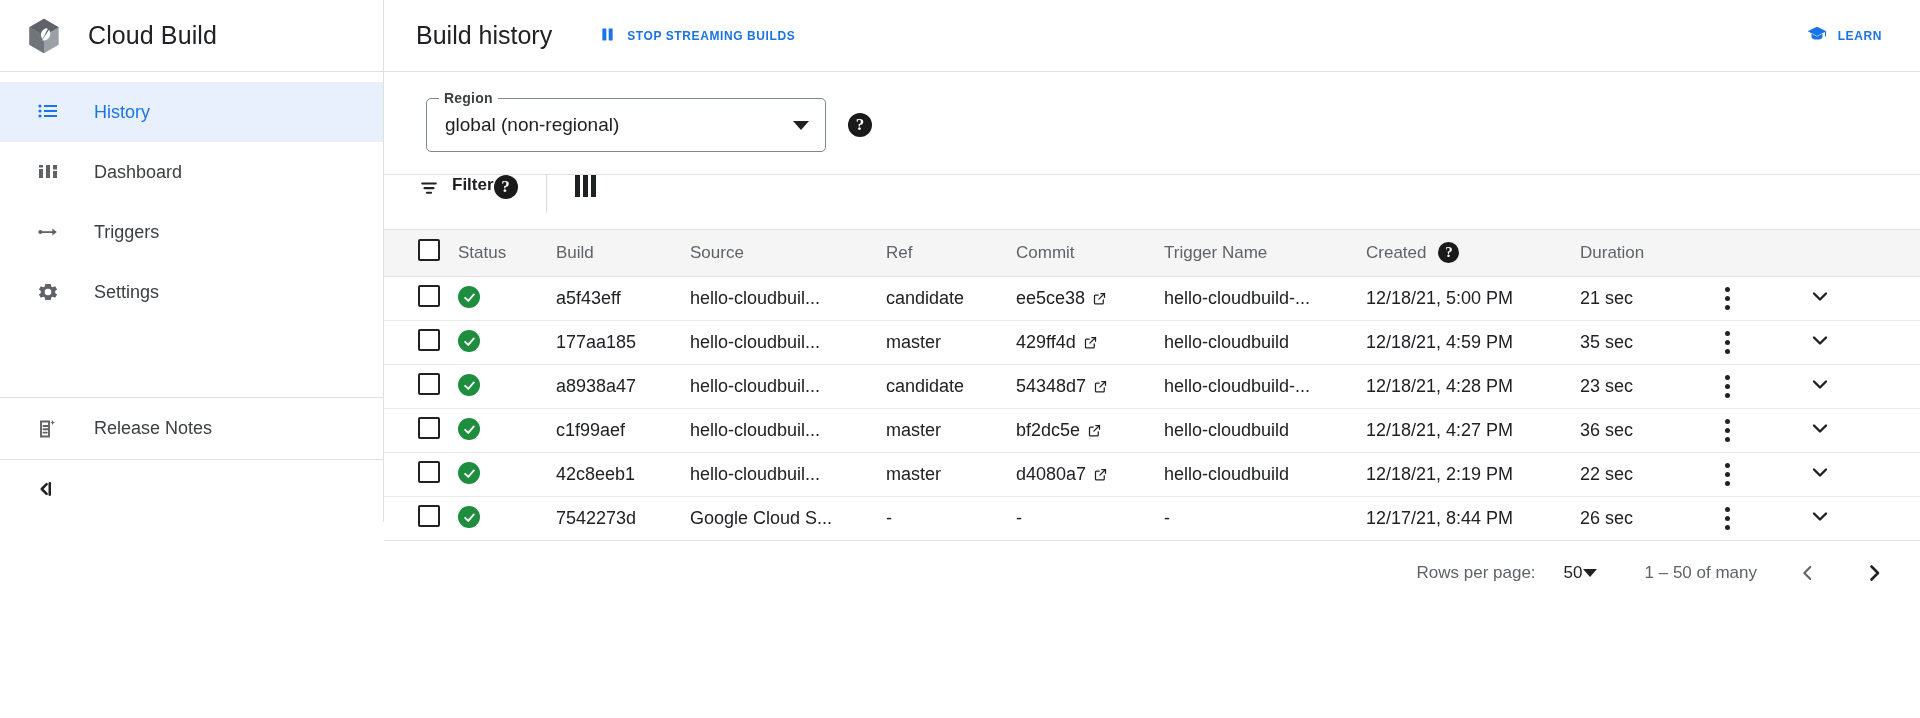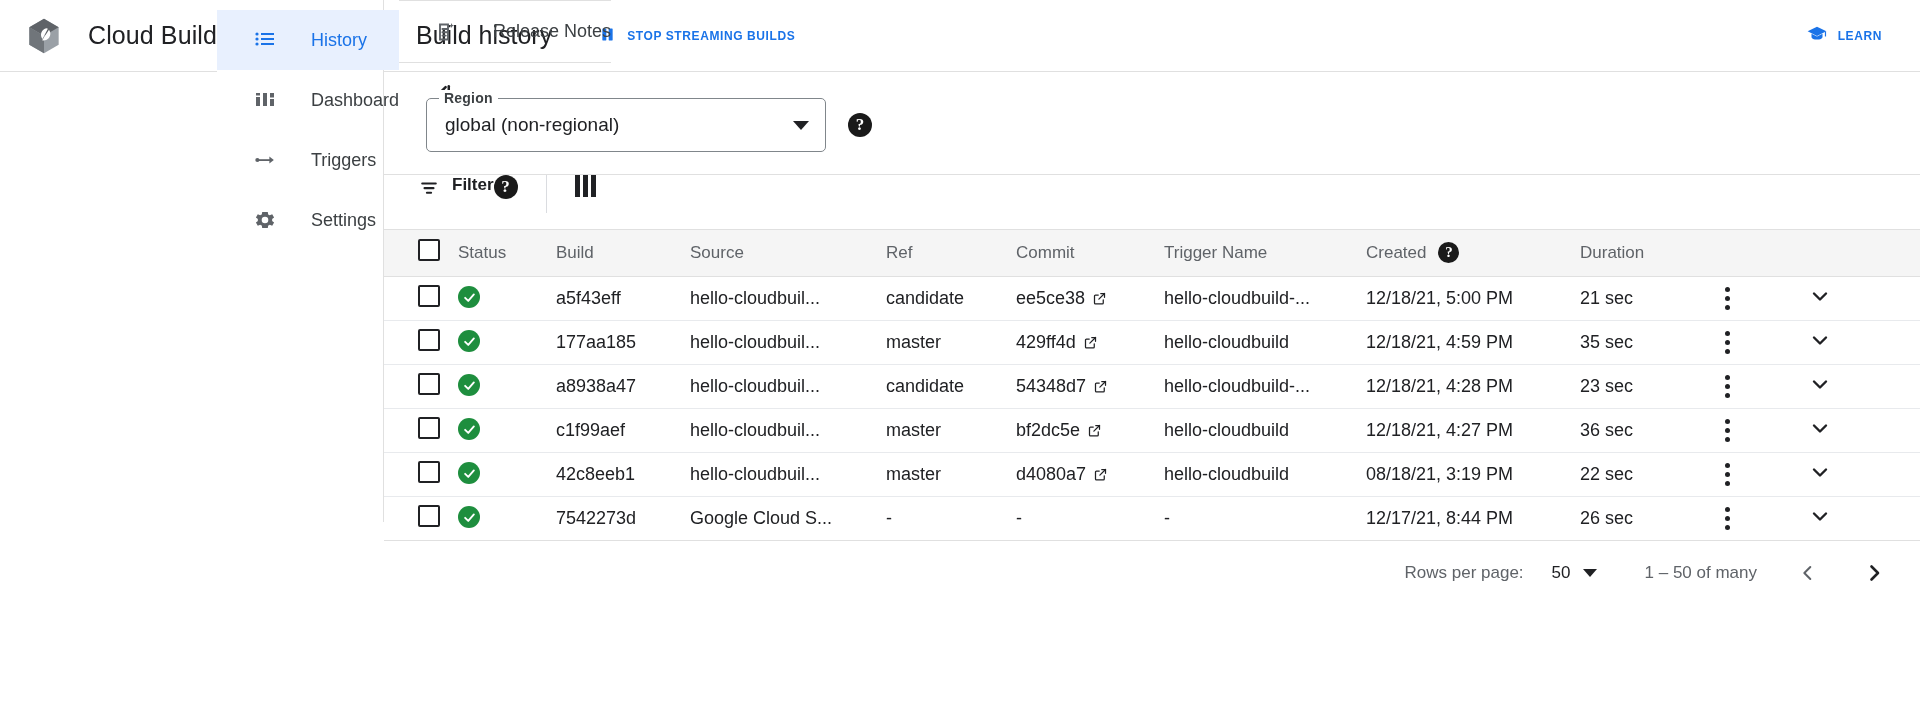--- a/index.html
+++ b/index.html
@@ -11,21 +11,21 @@
     font-family: "Liberation Sans", sans-serif;
     -webkit-font-smoothing: antialiased;
   }
   #app { display: flex; width: 1920px; height: 718px; position: relative; }
 
   
   .sidebar {
     width: 384px; height: 522px; flex: 0 0 384px;
     background: #fff;
     border-right: 1px solid #e0e0e0;
-    display: flex; flex-direction: row;
+    display: flex; flex-direction: column;
     position: relative;
   }
   .product-header {
     height: 72px; flex: 0 0 72px;
     display: flex; align-items: center;
     padding-left: 22px;
     border-bottom: 1px solid #e0e0e0;
   }
   .product-logo { width: 44px; height: 44px; flex: 0 0 44px; display:flex; align-items:center; justify-content:center; }
   .product-title {
@@ -166,21 +166,21 @@
   .ext-link { width: 15px; height: 15px; display:inline-flex; }
   .kebab { display:flex; flex-direction:column; gap:4px; align-items:center; cursor:pointer; width: 22px;}
   .kebab i { width:5px;height:5px;border-radius:50%;background:#202124;display:block;}
   .chev-down { cursor:pointer; display:inline-flex; }
 
   .paginator {
     height: 64px; width: 1537px; display:flex; align-items:center; justify-content:flex-end;
     padding-right: 32px; gap: 0; background:#fff;
   }
   .pg-label { font-size: 17px; color: #5f6368; }
-  .pg-size { display:flex; align-items:center; gap:12px; margin-left: 28px; cursor:pointer; }
+  .pg-size { display:flex; align-items:center; gap:0; margin-left: 28px; cursor:pointer; }
   .pg-size-val { font-size: 17px; color: #202124; }
   .pg-caret { width:0;height:0;border-left:7px solid transparent;border-right:7px solid transparent;border-top:8px solid #202124;}
   .pg-range { font-size: 17px; color: #5f6368; margin-left: 48px; }
   .pg-prev, .pg-next { margin-left: 36px; cursor:pointer; display:inline-flex; align-items:center; justify-content:center; width:30px;height:30px;}
   .pg-prev { color:#5f6368; }
   .pg-next { color:#202124; }
 </style>
 </head>
 <body>
 
@@ -522,21 +522,21 @@
                   <span class="ext-link">
                     <svg width="15" height="15" viewBox="0 0 24 24" fill="none" stroke="#202124" stroke-width="2" stroke-linecap="round" stroke-linejoin="round">
                       <path d="M14 4h6v6"></path>
                       <path d="M20 4 11 13"></path>
                       <path d="M18 14v5a1.5 1.5 0 0 1-1.5 1.5h-11A1.5 1.5 0 0 1 4 19V8a1.5 1.5 0 0 1 1.5-1.5H10"></path>
                     </svg>
                   </span>
                 </span>
               </td>
               <td class="c-trigger">hello-cloudbuild</td>
-              <td class="c-created muted">08/18/21, 3:19 PM</td>
+              <td class="c-created muted">12/18/21, 2:19 PM</td>
               <td class="c-duration muted">22 sec</td>
               <td class="c-menu">
                 <span class="kebab">
                   <i></i>
                   <i></i>
                   <i></i>
                 </span>
               </td>
               <td class="c-expand"><span class="chev-down">
                   <svg width="24" height="24" viewBox="0 0 24 24" fill="none" stroke="#202124" stroke-width="2.4" stroke-linecap="round" stroke-linejoin="round">

